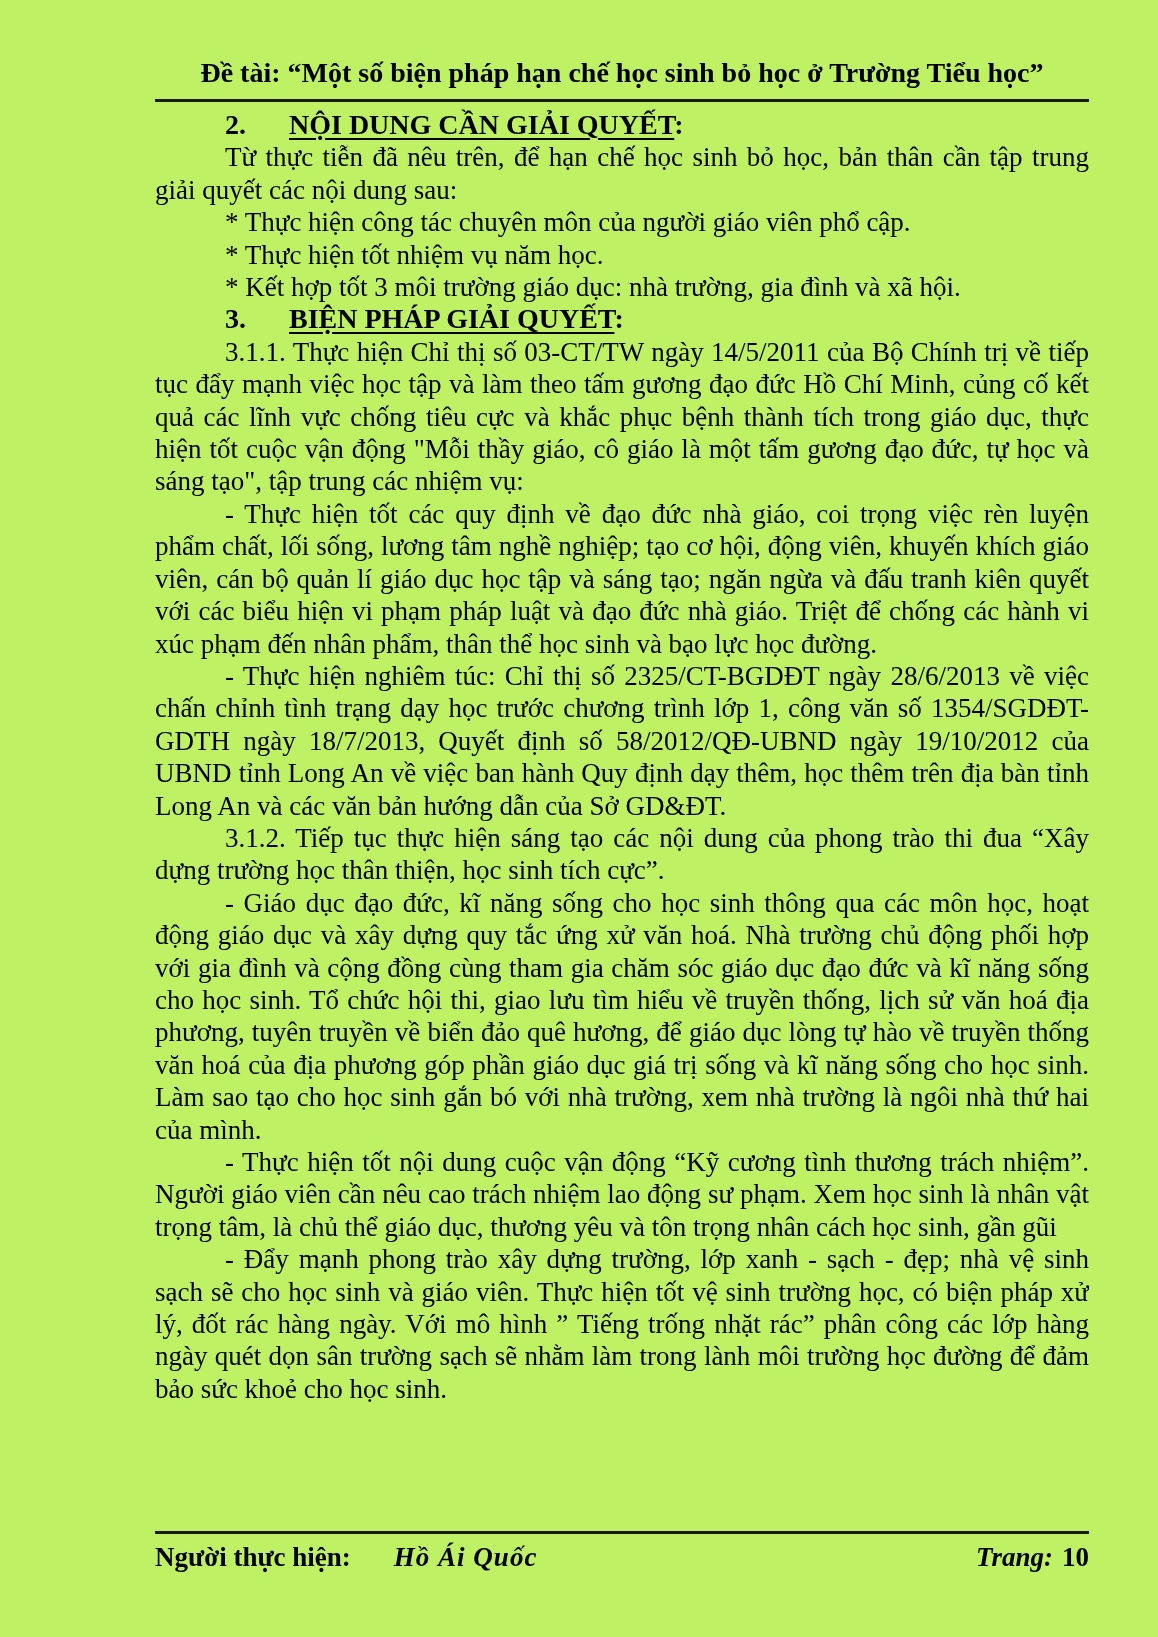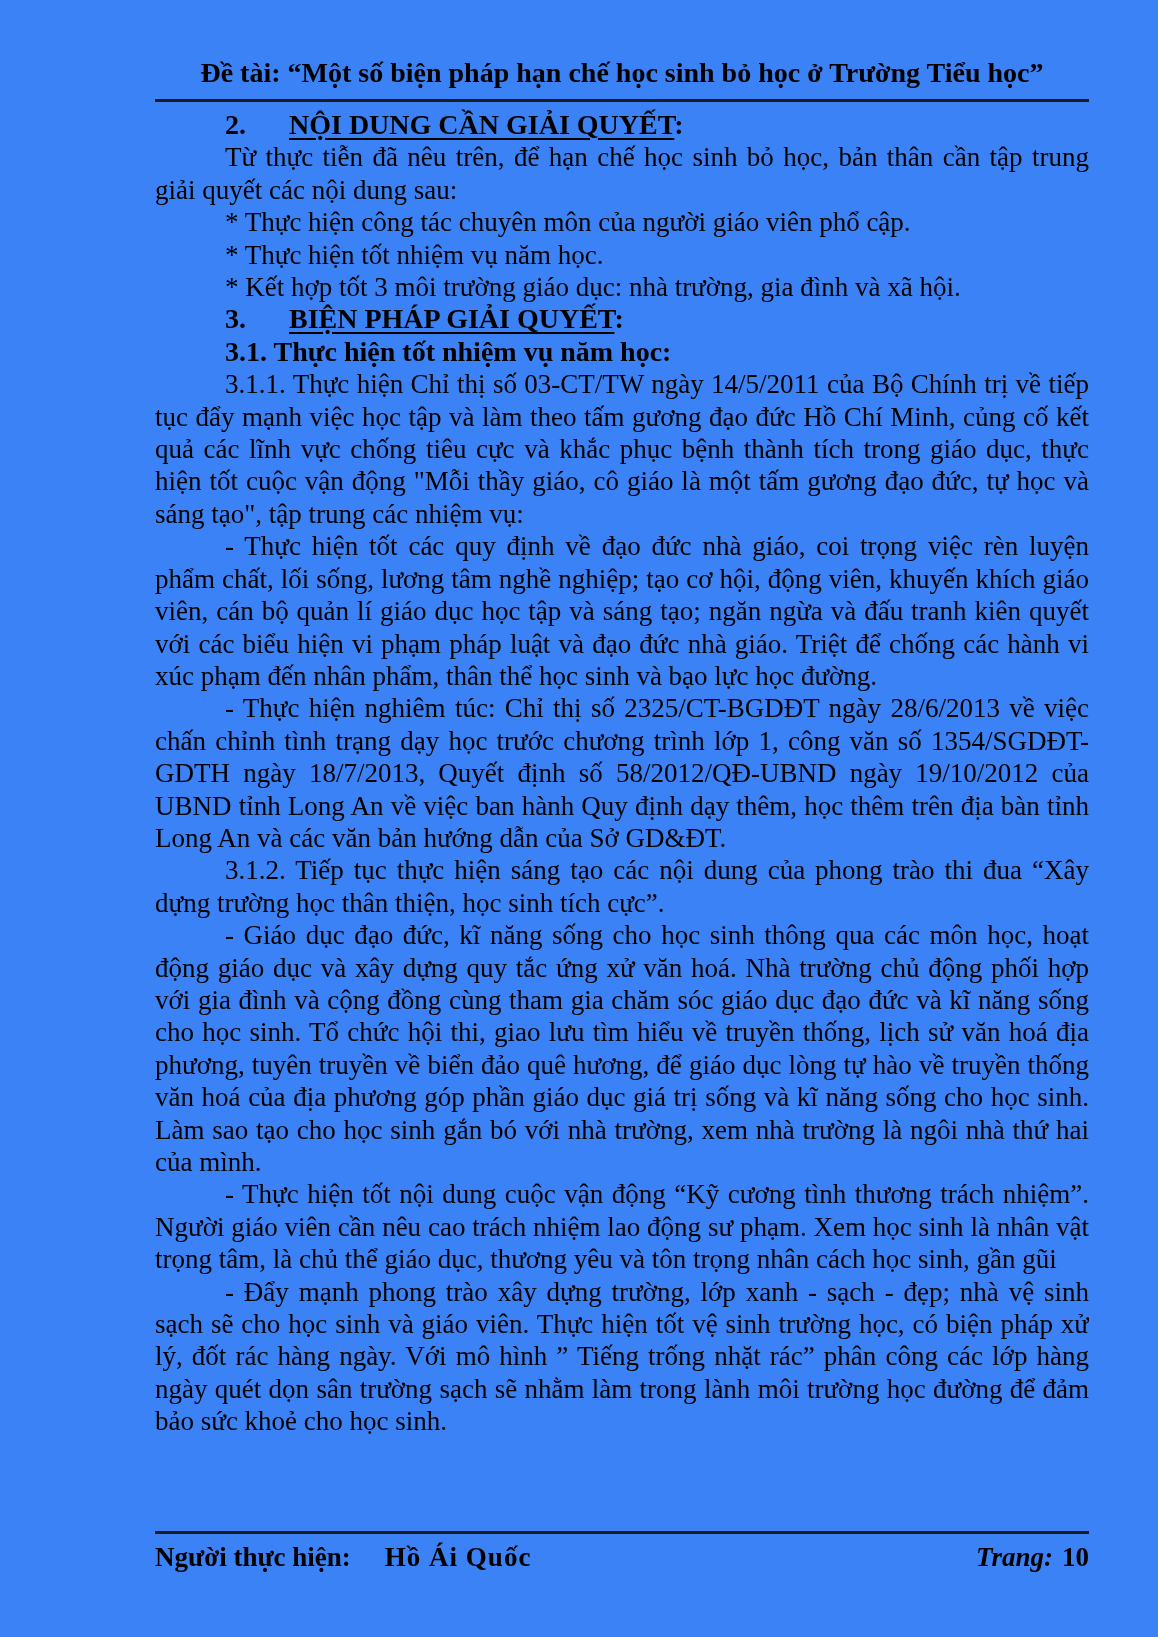--- a/index.html
+++ b/index.html
@@ -1,20 +1,20 @@
 <!DOCTYPE html>
 <html><head>
 <meta charset="utf-8">
 <style>
   html, body { margin: 0; padding: 0; background: #e8e8e8; }
   .page {
     position: relative;
     width: 1158px;
     height: 1637px;
-    background: #3b82f6;
+    background: #bef264;
     color: #000000;
     font-family: "Liberation Serif", "DejaVu Serif", serif;
     overflow: hidden;
     margin: 0 auto;
   }
   .page-header {
     position: absolute;
     top: 56px;
     left: 155px;
     width: 934px;
@@ -50,21 +50,21 @@
     width: 934px;
     border-top: 3px solid #1c1c1c;
     padding-top: 8px;
     display: flex;
     justify-content: space-between;
     align-items: baseline;
     font-size: 27px;
     font-weight: bold;
   }
   .footer-left { display: flex; align-items: baseline; }
-  .author-name { margin-left: 34px; letter-spacing: 1px; }
+  .author-name { font-style: italic; margin-left: 43px; letter-spacing: 1px; }
   .footer-right { display: flex; align-items: flex-start; }
   .page-label { font-style: italic; }
   .page-number { margin-left: 9px; }
 </style>
 </head>
 <body>
 
 <div class="page">
 
   <div class="page-header">
@@ -76,21 +76,20 @@
     <p class="heading-line"><span class="h-num">2. </span><span class="h-title">NỘI DUNG CẦN GIẢI QUYẾT</span><span class="h-colon">:</span></p>
 
     <p>Từ thực tiễn đã nêu trên, để hạn chế học sinh bỏ học, bản thân cần tập trung giải quyết các nội dung sau:</p>
 
     <p class="bullet-line">* Thực hiện công tác chuyên môn của người giáo viên phổ cập.</p>
     <p class="bullet-line">* Thực hiện tốt nhiệm vụ năm học.</p>
     <p class="bullet-line">* Kết hợp tốt 3 môi trường giáo dục: nhà trường, gia đình và xã hội.</p>
 
     <p class="heading-line"><span class="h-num">3. </span><span class="h-title">BIỆN PHÁP GIẢI QUYẾT</span><span class="h-colon">:</span></p>
 
-    <p class="sub-heading">3.1.  Thực hiện tốt nhiệm vụ năm học:</p>
 
     <p>3.1.1. Thực hiện Chỉ thị số 03-CT/TW ngày 14/5/2011 của Bộ Chính trị về tiếp tục đẩy mạnh việc học tập và làm theo tấm gương đạo đức Hồ Chí Minh, củng cố kết quả các lĩnh vực chống tiêu cực và khắc phục bệnh thành tích trong giáo dục,  thực hiện tốt cuộc vận động "Mỗi thầy giáo, cô giáo là một tấm gương đạo đức, tự học và sáng tạo", tập trung các nhiệm vụ:</p>
     <p>- Thực hiện tốt các quy định về đạo đức nhà giáo, coi trọng việc rèn luyện phẩm chất, lối sống, lương tâm nghề nghiệp; tạo cơ hội, động viên, khuyến khích giáo viên, cán bộ quản lí giáo dục học tập và sáng tạo; ngăn ngừa và đấu tranh kiên quyết với các biểu hiện vi phạm pháp luật và đạo đức nhà giáo. Triệt để chống các hành vi xúc phạm đến nhân phẩm, thân thể học sinh và bạo lực học đường.</p>
     <p>- Thực hiện nghiêm túc: Chỉ thị số 2325/CT-BGDĐT ngày 28/6/2013 về việc chấn chỉnh tình trạng dạy học trước chương trình lớp 1, công văn số 1354/SGDĐT-GDTH ngày 18/7/2013, Quyết định số 58/2012/QĐ-UBND ngày 19/10/2012 của UBND tỉnh Long An về việc ban hành Quy định dạy thêm, học thêm trên địa bàn tỉnh Long An và các văn bản hướng dẫn của Sở GD&amp;ĐT.</p>
     <p>3.1.2. Tiếp tục thực hiện sáng tạo các nội dung của phong trào thi đua “Xây dựng trường học thân thiện, học sinh tích cực”.</p>
     <p>- Giáo dục đạo đức, kĩ năng sống cho học sinh thông qua các môn học, hoạt động giáo dục và xây dựng quy tắc ứng xử văn hoá. Nhà trường chủ động phối hợp với gia đình và cộng đồng cùng tham gia chăm sóc giáo dục đạo đức và kĩ năng sống cho học sinh. Tổ chức hội thi, giao lưu tìm hiểu về truyền thống, lịch sử văn hoá địa phương, tuyên truyền về biển đảo quê hương, để giáo dục lòng tự hào về truyền thống văn hoá của địa phương góp phần giáo dục giá trị sống và kĩ năng sống cho học sinh. Làm sao tạo cho học sinh gắn bó với nhà trường, xem nhà trường là ngôi nhà thứ hai của mình.</p>
     <p>- Thực hiện tốt nội dung cuộc vận động “Kỹ cương tình thương trách nhiệm”. Người giáo viên cần nêu cao trách nhiệm lao động sư phạm. Xem học sinh là nhân vật trọng tâm, là chủ thể giáo dục, thương yêu và tôn trọng nhân cách học sinh, gần gũi</p>
     <p>- Đẩy mạnh phong trào xây dựng trường, lớp xanh - sạch - đẹp; nhà vệ sinh sạch sẽ cho học sinh và giáo viên. Thực hiện tốt vệ sinh trường học, có biện pháp xử lý, đốt rác hàng ngày. Với mô hình ” Tiếng trống nhặt rác” phân công các lớp hàng ngày quét dọn sân trường sạch sẽ nhằm làm trong lành môi trường học đường để đảm bảo sức khoẻ cho học sinh.</p>
 
   </div>

